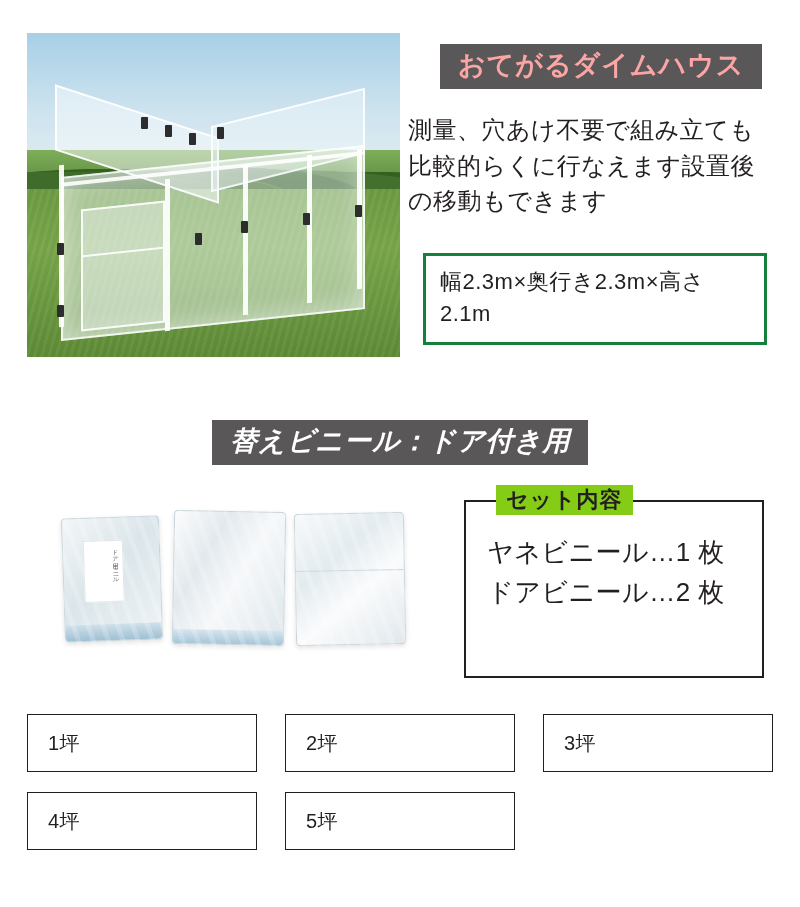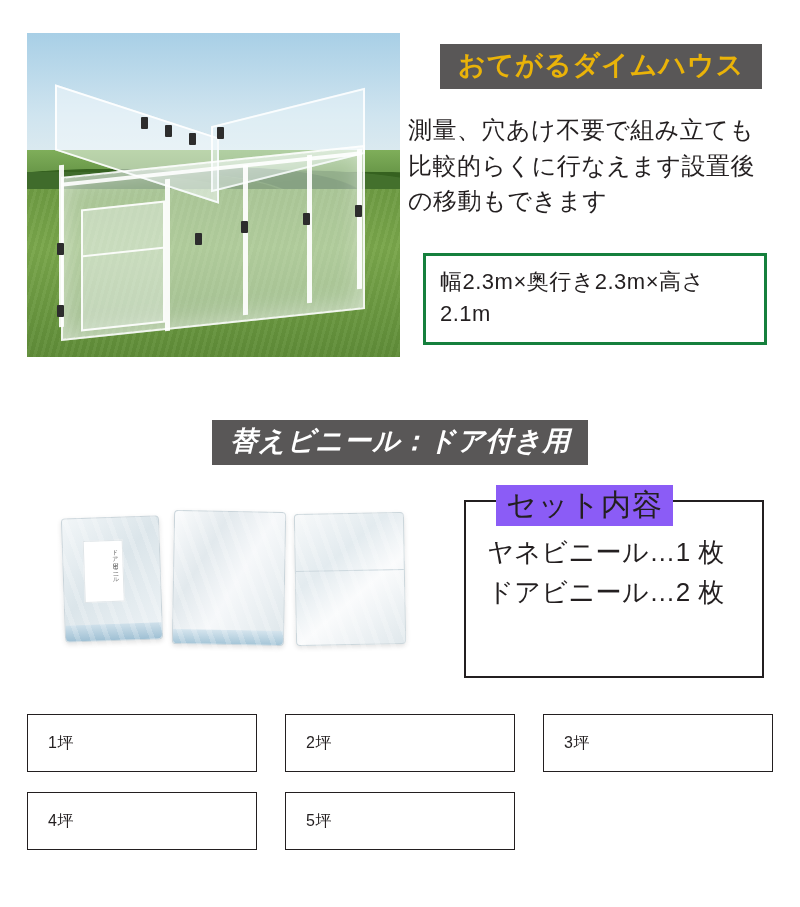--- a/index.html
+++ b/index.html
@@ -121,21 +121,21 @@
     position: absolute;
     height: 4px;
     background: rgba(255,255,255,0.9);
   }
 
   .s1-title {
     position: absolute;
     left: 440px;
     top: 44px;
     background: #595757;
-    color: #eab308;
+    color: #fca5a5;
     font-size: 27px;
     font-weight: bold;
     letter-spacing: 1px;
     padding: 8px 18px 10px 18px;
     line-height: 1;
   }
   .s1-desc {
     position: absolute;
     left: 408px;
     top: 112px;
@@ -250,24 +250,24 @@
     top: 500px;
     width: 300px;
     height: 178px;
     box-sizing: border-box;
     border: 2px solid #231f20;
   }
   .setbox .legend {
     position: absolute;
     top: -17px;
     left: 30px;
-    background: #8b5cf6;
+    background: #84cc16;
     padding: 0 10px;
-    font-size: 30px;
-    font-weight: normal;
+    font-size: 22px;
+    font-weight: bold;
     letter-spacing: 1px;
   }
   .setbox ul {
     list-style: none;
     margin: 0;
     padding: 30px 16px 0 0;
     text-align: center;
   }
   .setbox li {
     font-size: 26px;
@@ -289,21 +289,21 @@
     margin-bottom: 20px;
   }
   .size-cell {
     width: 230px;
     height: 58px;
     box-sizing: border-box;
     border: 1px solid #231f20;
     display: flex;
     align-items: center;
     padding-left: 20px;
-    font-size: 16px;
+    font-size: 20px;
     letter-spacing: 0.5px;
     background: #ffffff;
   }
   .size-cell.empty {
     border: none;
     background: transparent;
   }
 </style>
 </head>
 <body>

